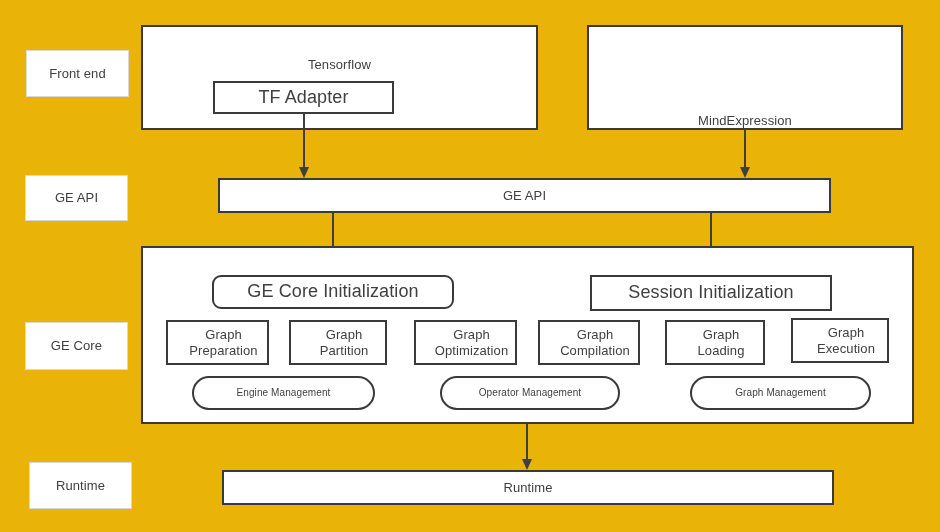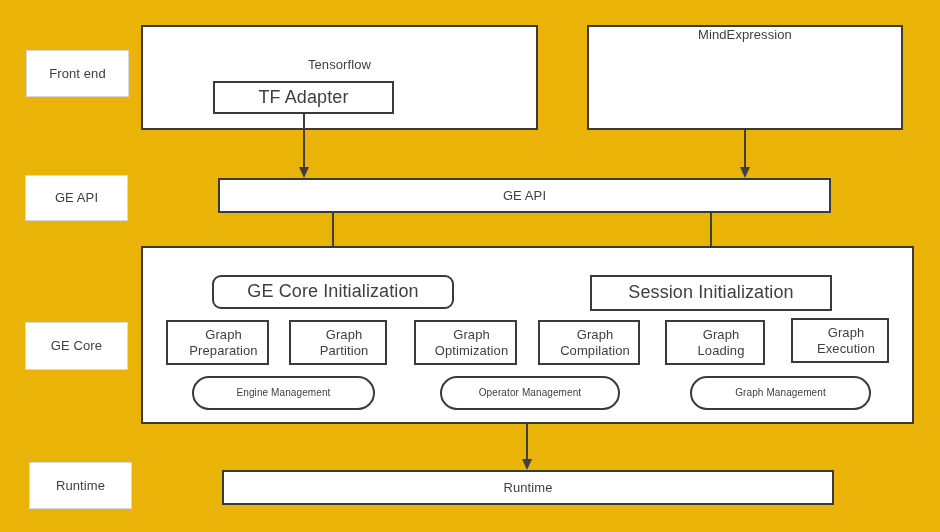--- a/index.html
+++ b/index.html
@@ -36,21 +36,21 @@
     border: 1px solid #d8d8d8;
   }
   
   .frame {
     align-items: flex-start;
     justify-content: center;
     padding-top: 30px;
     font-size: 13px;
   }
   .frame-plain {
-    align-items: flex-start;
+    align-items: flex-end;
     justify-content: center;
     padding-top: 0;
   }
   .bar {
     font-size: 13px;
   }
   .inner {
     font-size: 18px;
     text-align: right;
   }

